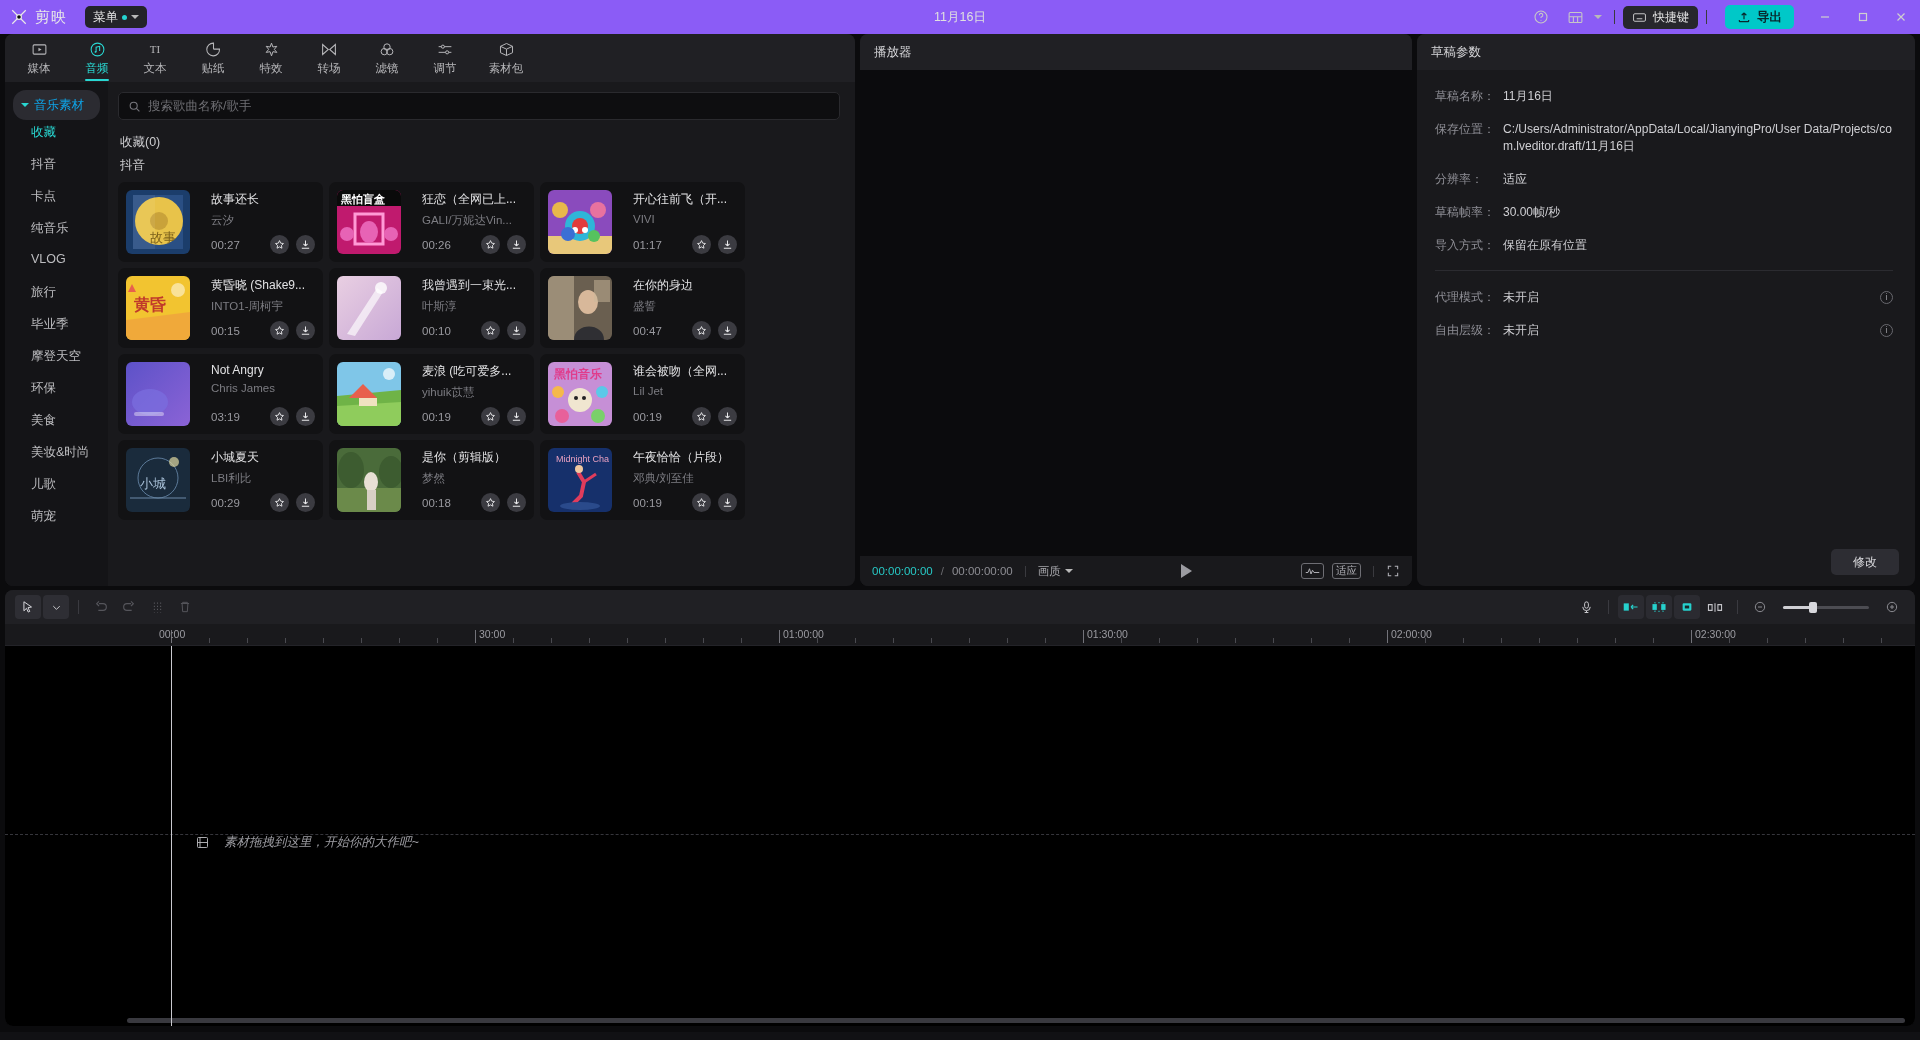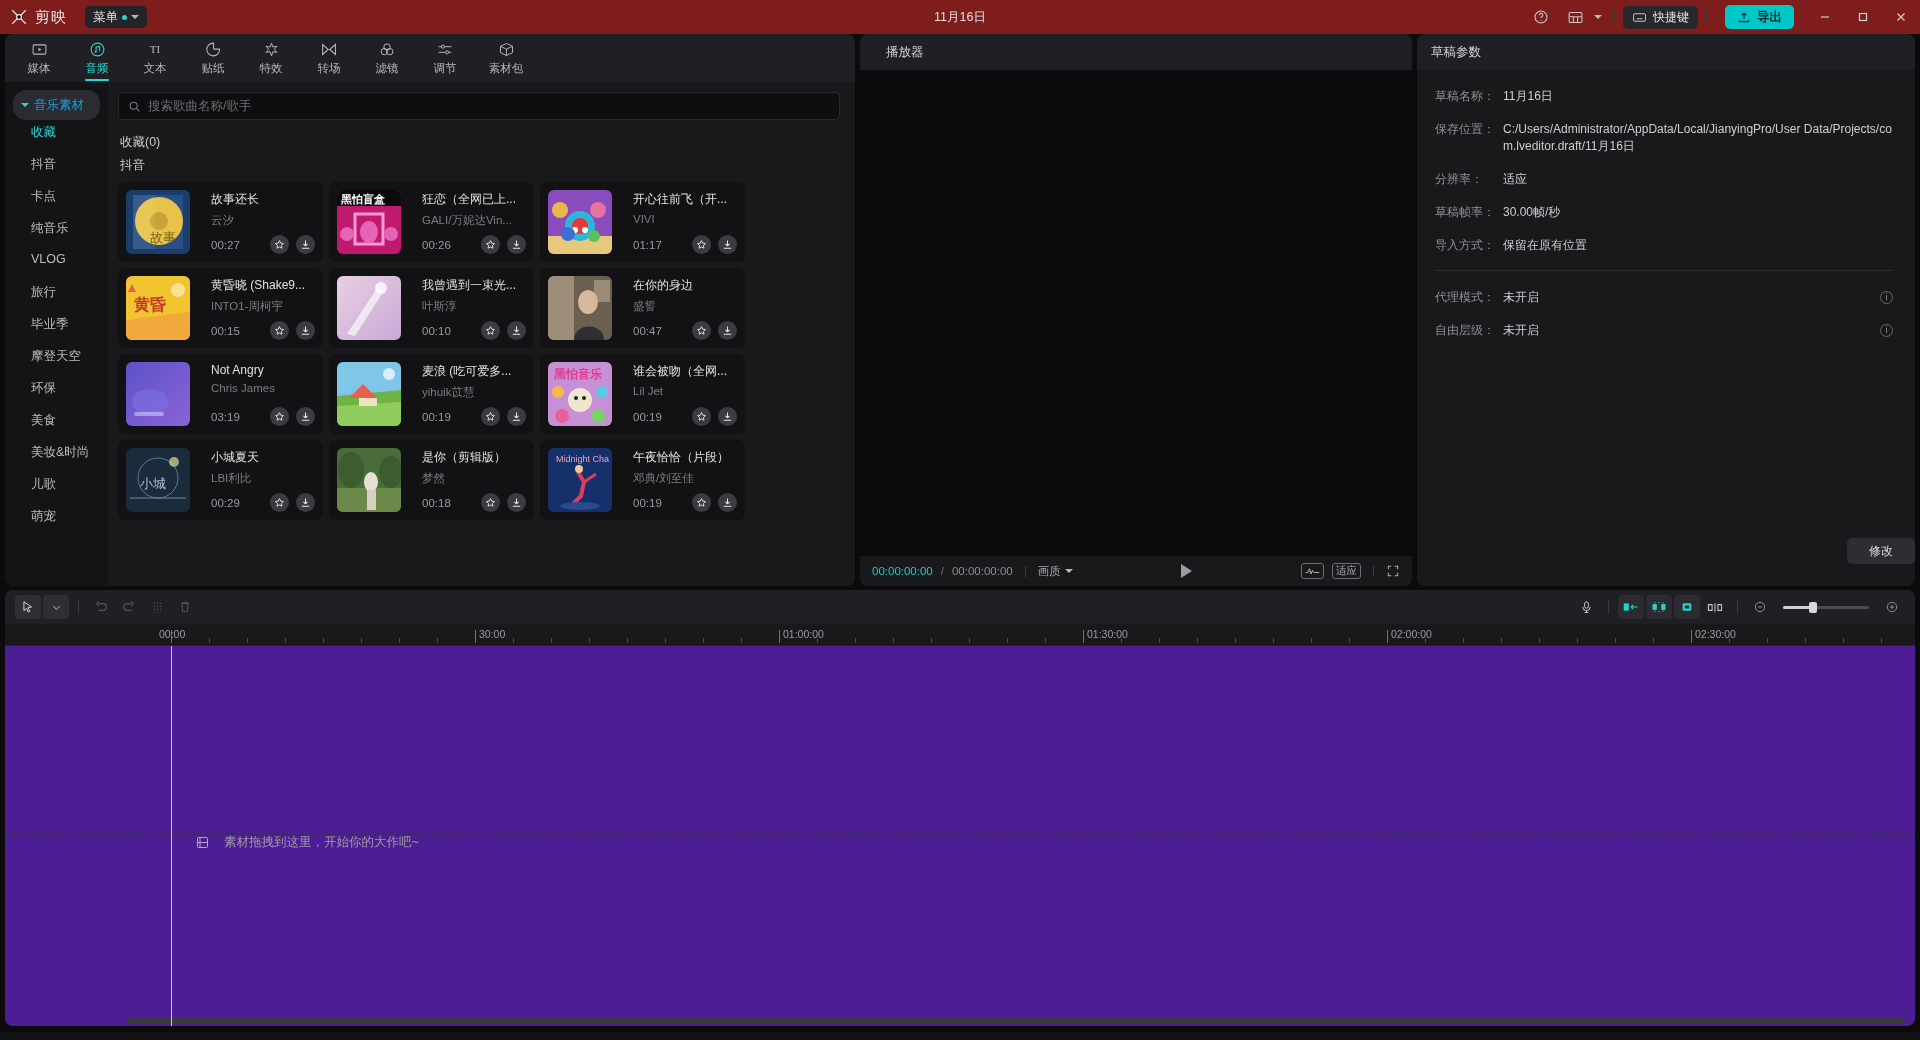--- a/index.html
+++ b/index.html
@@ -13,21 +13,21 @@
   .app {
     position: relative;
     width: 1920px; height: 1040px;
     background: #0b0b0d;
     display: flex; flex-direction: column;
   }
 
   
   .titlebar {
     height: 34px; min-height: 34px;
-    background: #7f1d1d;
+    background: #8b5cf6;
     display: flex; align-items: center;
     padding: 0 0 0 10px;
     position: relative;
   }
   .brand { display: flex; align-items: center; gap: 7px; padding-right: 10px; }
   .brand-logo { width: 18px; height: 18px; display:block; }
   .brand-name { font-size: 15px; color: #e8e8e8; letter-spacing: 1px; }
   .menu-btn {
     display: flex; align-items: center; gap: 4px;
     background: #232328; border-radius: 5px;
@@ -150,21 +150,21 @@
     width: 19px; height: 19px; border-radius: 50%; background: #3b3b41;
     display: flex; align-items: center; justify-content: center; color: #e6e6e8; cursor: pointer;
   }
 
   
   .player {
     flex: 1; background: #19191c; border-radius: 8px;
     display: flex; flex-direction: column; overflow: hidden;
   }
   .player-head {
-    height: 36px; display: flex; align-items: center; padding-left: 26px;
+    height: 36px; display: flex; align-items: center; padding-left: 14px;
     background: #202024; font-size: 12.5px; color: #d7d7da;
   }
   .player-stage { flex: 1; background: #0b0b0d; }
   .player-bar {
     height: 30px; display: flex; align-items: center; padding: 0 12px;
     background: #19191c; gap: 8px; font-size: 11.5px;
   }
   .time-cur { color: #27c9c6; }
   .time-sep { color: #6b6b70; }
   .time-tot { color: #8d8d93; }
@@ -195,21 +195,21 @@
   .prow { display: flex; margin-bottom: 16px; font-size: 12px; line-height: 17px; }
   .plabel { width: 68px; flex: none; color: #8e8e95; }
   .pval { color: #cfcfd3; flex: 1; word-break: break-all; }
   .pdiv { height: 1px; background: #2b2b30; margin: 6px 0 18px 0; }
   .prow.info { align-items: center; }
   .info-icon {
     margin-left: auto; width: 13px; height: 13px; border-radius: 50%;
     border: 1px solid #68686e; color: #9a9aa0; font-size: 9px;
     display: flex; align-items: center; justify-content: center; cursor: pointer; flex: none;
   }
-  .rp-foot { height: 48px; display: flex; justify-content: flex-end; }
+  .rp-foot { height: 48px; display: flex; align-items: center; justify-content: flex-end; padding-right: 16px; }
   .modify-btn {
     background: #2d2d33; border-radius: 5px; height: 26px; padding: 0 22px;
     display: flex; align-items: center; font-size: 12px; color: #dcdce0; cursor: pointer;
   }
 
   
   .timeline {
     flex: 1; margin: 0 5px 6px 5px; background: #19191c;
     border-radius: 8px; display: flex; flex-direction: column; overflow: hidden;
   }
@@ -240,21 +240,21 @@
   .ruler {
     height: 22px; background: #19191c; position: relative; overflow: hidden;
     border-bottom: 1px solid #232328;
   }
   .tick { position: absolute; top: 14px; width: 1px; height: 5px; background: #4a4a50; }
   .tick.major { top: 6px; height: 13px; background: #73737a; }
   .tlabel {
     position: absolute; top: 4px; font-size: 10.5px; color: #9b9ba1;
     white-space: nowrap; padding-left: 4px;
   }
-  .tl-canvas { flex: 1; background: #4c1d95; position: relative; overflow: hidden; }
+  .tl-canvas { flex: 1; background: #000000; position: relative; overflow: hidden; font-style: italic; }
   .playhead {
     position: absolute; top: 0; bottom: 0; width: 1px; background: #c9c9cf; z-index: 5;
   }
   .dashline {
     position: absolute; left: 0; right: 0; height: 0;
     border-top: 1px dashed #36363c;
   }
   .drop-hint {
     position: absolute; display: flex; align-items: center; gap: 14px;
     font-size: 12.5px; color: #9e9ea4;

